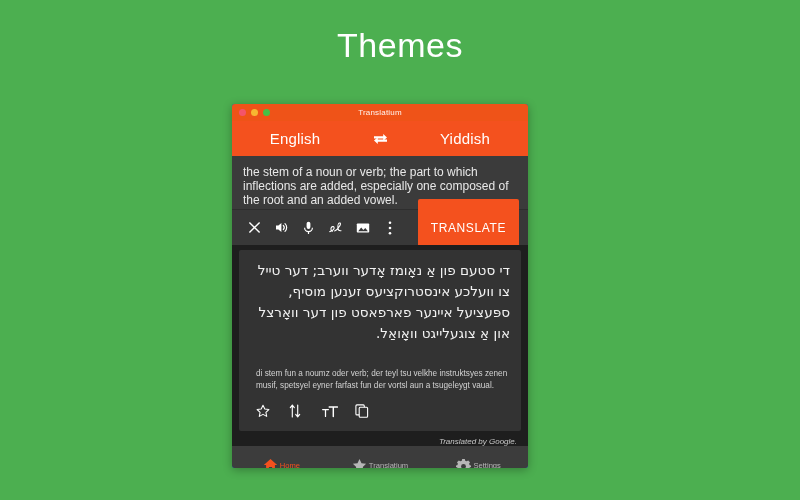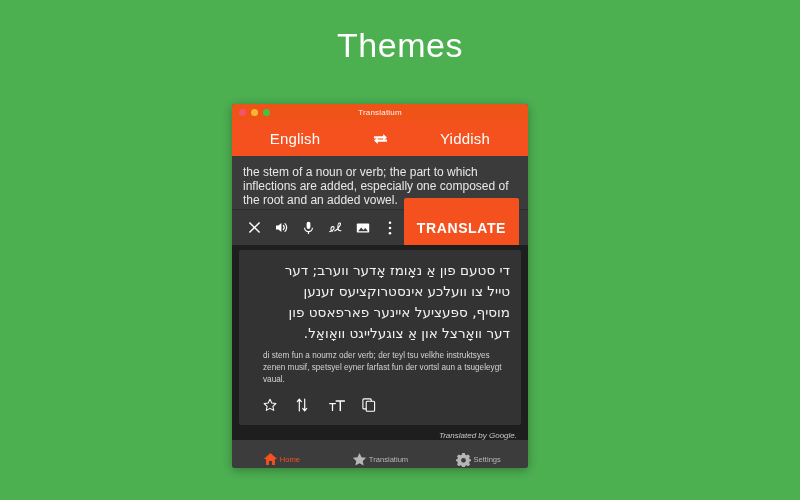--- a/index.html
+++ b/index.html
@@ -116,58 +116,58 @@
     height: 26px;
     display: flex;
     align-items: center;
     justify-content: center;
     color: #ffffff;
   }
   #translate-button {
     margin-left: auto;
     background: #f4511e;
     color: #ffffff;
-    font-size: 14px;
-    font-weight: 700;
+    font-size: 12px;
+    font-weight: 400;
     letter-spacing: 0.6px;
     padding: 22px 13px;
     border: none;
     border-radius: 2px;
     font-family: "Liberation Sans", sans-serif;
     cursor: pointer;
   }
 
   
   #result-region {
     background: #1e1e1e;
     flex: 1 1 auto;
     padding: 5px 7px 0 7px;
     display: flex;
     flex-direction: column;
   }
   #result-card {
     background: #333333;
     border-radius: 2px;
-    padding: 10px 11px 0 24px;
+    padding: 10px 11px 0 17px;
     flex: 0 0 auto;
   }
   #translated-text {
     direction: rtl;
     text-align: right;
     unicode-bidi: isolate;
     color: #f2f2f2;
     font-size: 13.6px;
     line-height: 21px;
     font-family: "DejaVu Sans", sans-serif;
   }
   #transliteration {
     color: #d3d3d3;
     font-size: 8.2px;
     line-height: 12px;
-    margin-top: 6px;
+    margin-top: 24px;
   }
   #result-actions {
     display: flex;
     align-items: center;
     gap: 0;
     padding: 9px 0 10px 0;
   }
   .action-icon {
     width: 33px;
     height: 20px;

